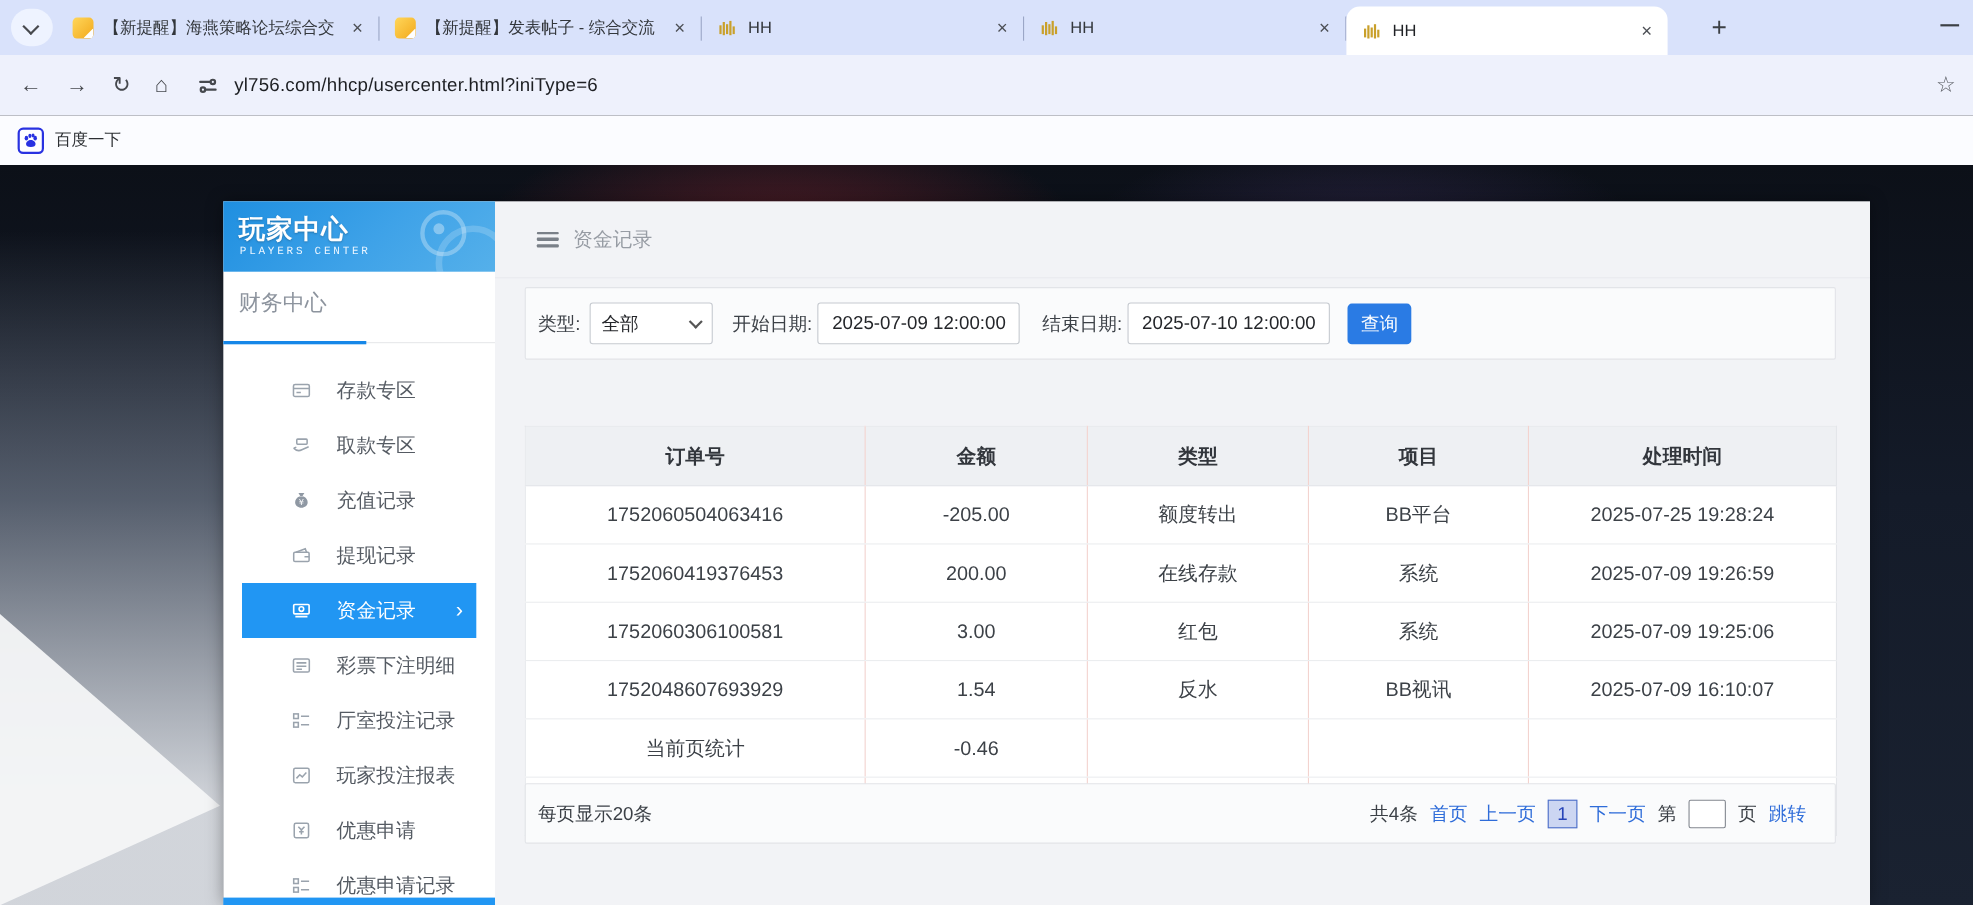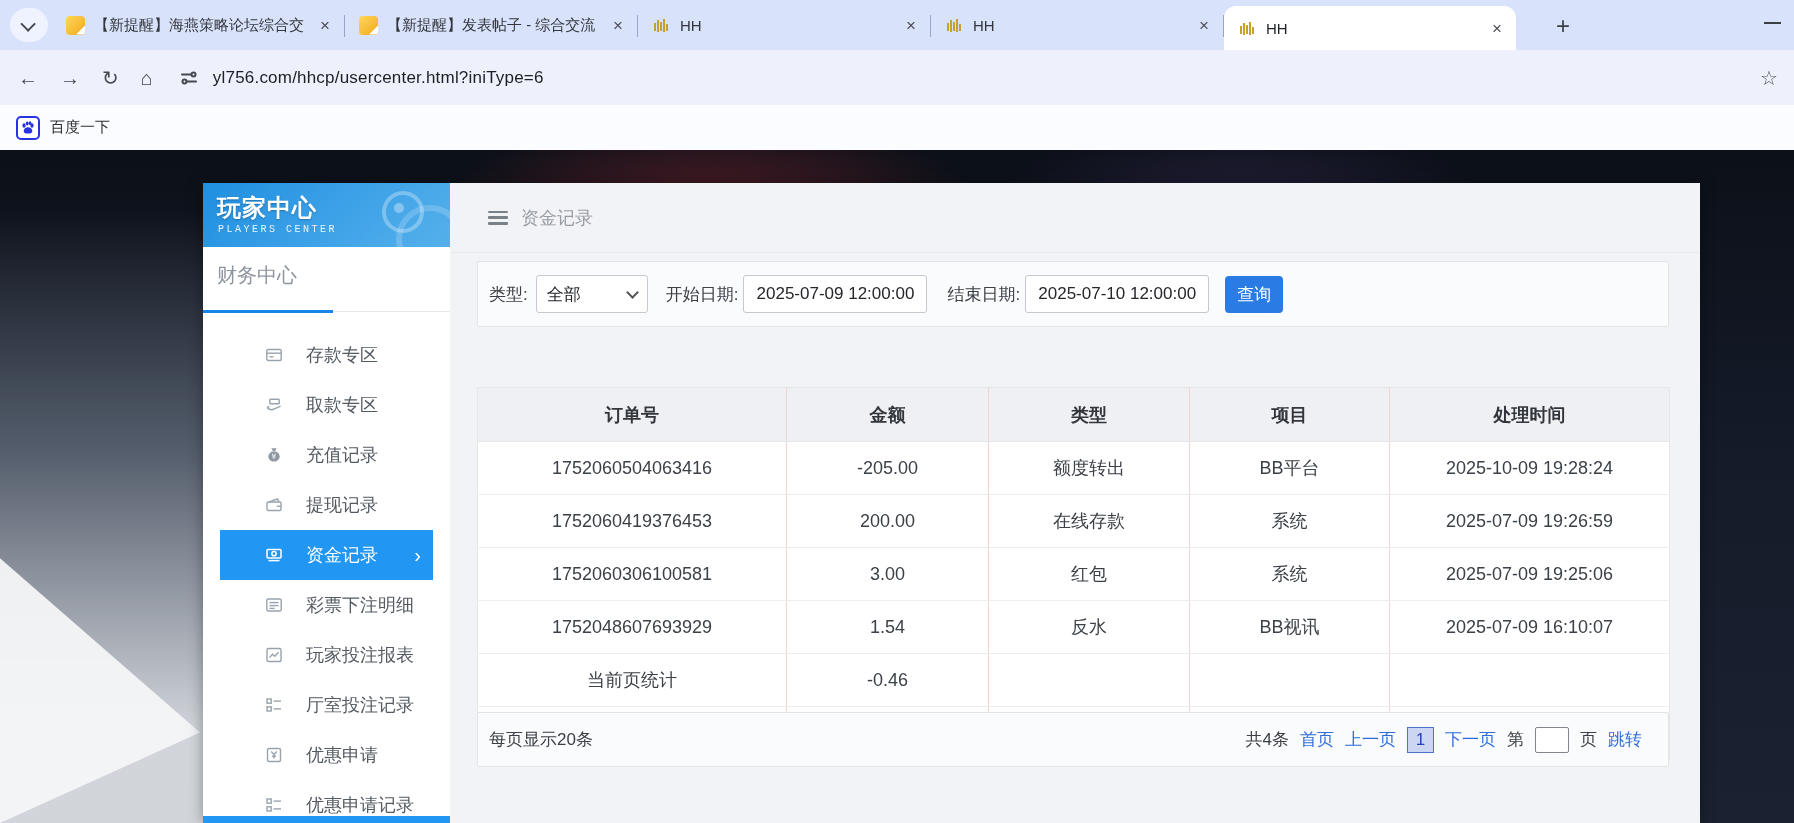--- a/index.html
+++ b/index.html
@@ -308,36 +308,36 @@
                 <path d="M5.5 7.6h9"></path>
                 <path d="M5.5 10.6h9"></path>
                 <path d="M5.5 13.4h5"></path>
               </svg>
           </span>
           <span class="sb-label">彩票下注明细</span>
         </li>
         <li class="sb-item">
           <span class="sb-ic">
             <svg width="20" height="20" viewBox="0 0 20 20" fill="none" stroke="#9aa3ad" stroke-width="1.4">
-                <rect x="3" y="3.5" width="14" height="13" rx="1.5"></rect>
-                <path d="M5.5 12.6l3-3.3 2.3 2 3.7-4"></path>
-              </svg>
-          </span>
-          <span class="sb-label">玩家投注报表</span>
-        </li>
-        <li class="sb-item">
-          <span class="sb-ic">
-            <svg width="20" height="20" viewBox="0 0 20 20" fill="none" stroke="#9aa3ad" stroke-width="1.4">
                 <rect x="3" y="4" width="4.2" height="4.2"></rect>
                 <rect x="3" y="11.8" width="4.2" height="4.2"></rect>
                 <path d="M9.6 6.1h7.4"></path>
                 <path d="M9.6 13.9h7.4"></path>
               </svg>
           </span>
           <span class="sb-label">厅室投注记录</span>
+        </li>
+        <li class="sb-item">
+          <span class="sb-ic">
+            <svg width="20" height="20" viewBox="0 0 20 20" fill="none" stroke="#9aa3ad" stroke-width="1.4">
+                <rect x="3" y="3.5" width="14" height="13" rx="1.5"></rect>
+                <path d="M5.5 12.6l3-3.3 2.3 2 3.7-4"></path>
+              </svg>
+          </span>
+          <span class="sb-label">玩家投注报表</span>
         </li>
         <li class="sb-item">
           <span class="sb-ic">
             <svg width="20" height="20" viewBox="0 0 20 20" fill="none" stroke="#9aa3ad" stroke-width="1.4">
                 <rect x="3.5" y="3.5" width="13" height="13" rx="1.5"></rect>
                 <path d="M7.2 6.6l2.8 2.8 2.8-2.8"></path>
                 <path d="M10 9.4v4.2"></path>
                 <path d="M7.9 11.2h4.2"></path>
               </svg>
           </span>
@@ -400,21 +400,21 @@
             <th>项目</th>
             <th>处理时间</th>
           </tr>
         </thead>
         <tbody>
           <tr>
             <td>1752060504063416</td>
             <td>-205.00</td>
             <td>额度转出</td>
             <td>BB平台</td>
-            <td>2025-10-09 19:28:24</td>
+            <td>2025-07-25 19:28:24</td>
           </tr>
           <tr>
             <td>1752060419376453</td>
             <td>200.00</td>
             <td>在线存款</td>
             <td>系统</td>
             <td>2025-07-09 19:26:59</td>
           </tr>
           <tr>
             <td>1752060306100581</td>

